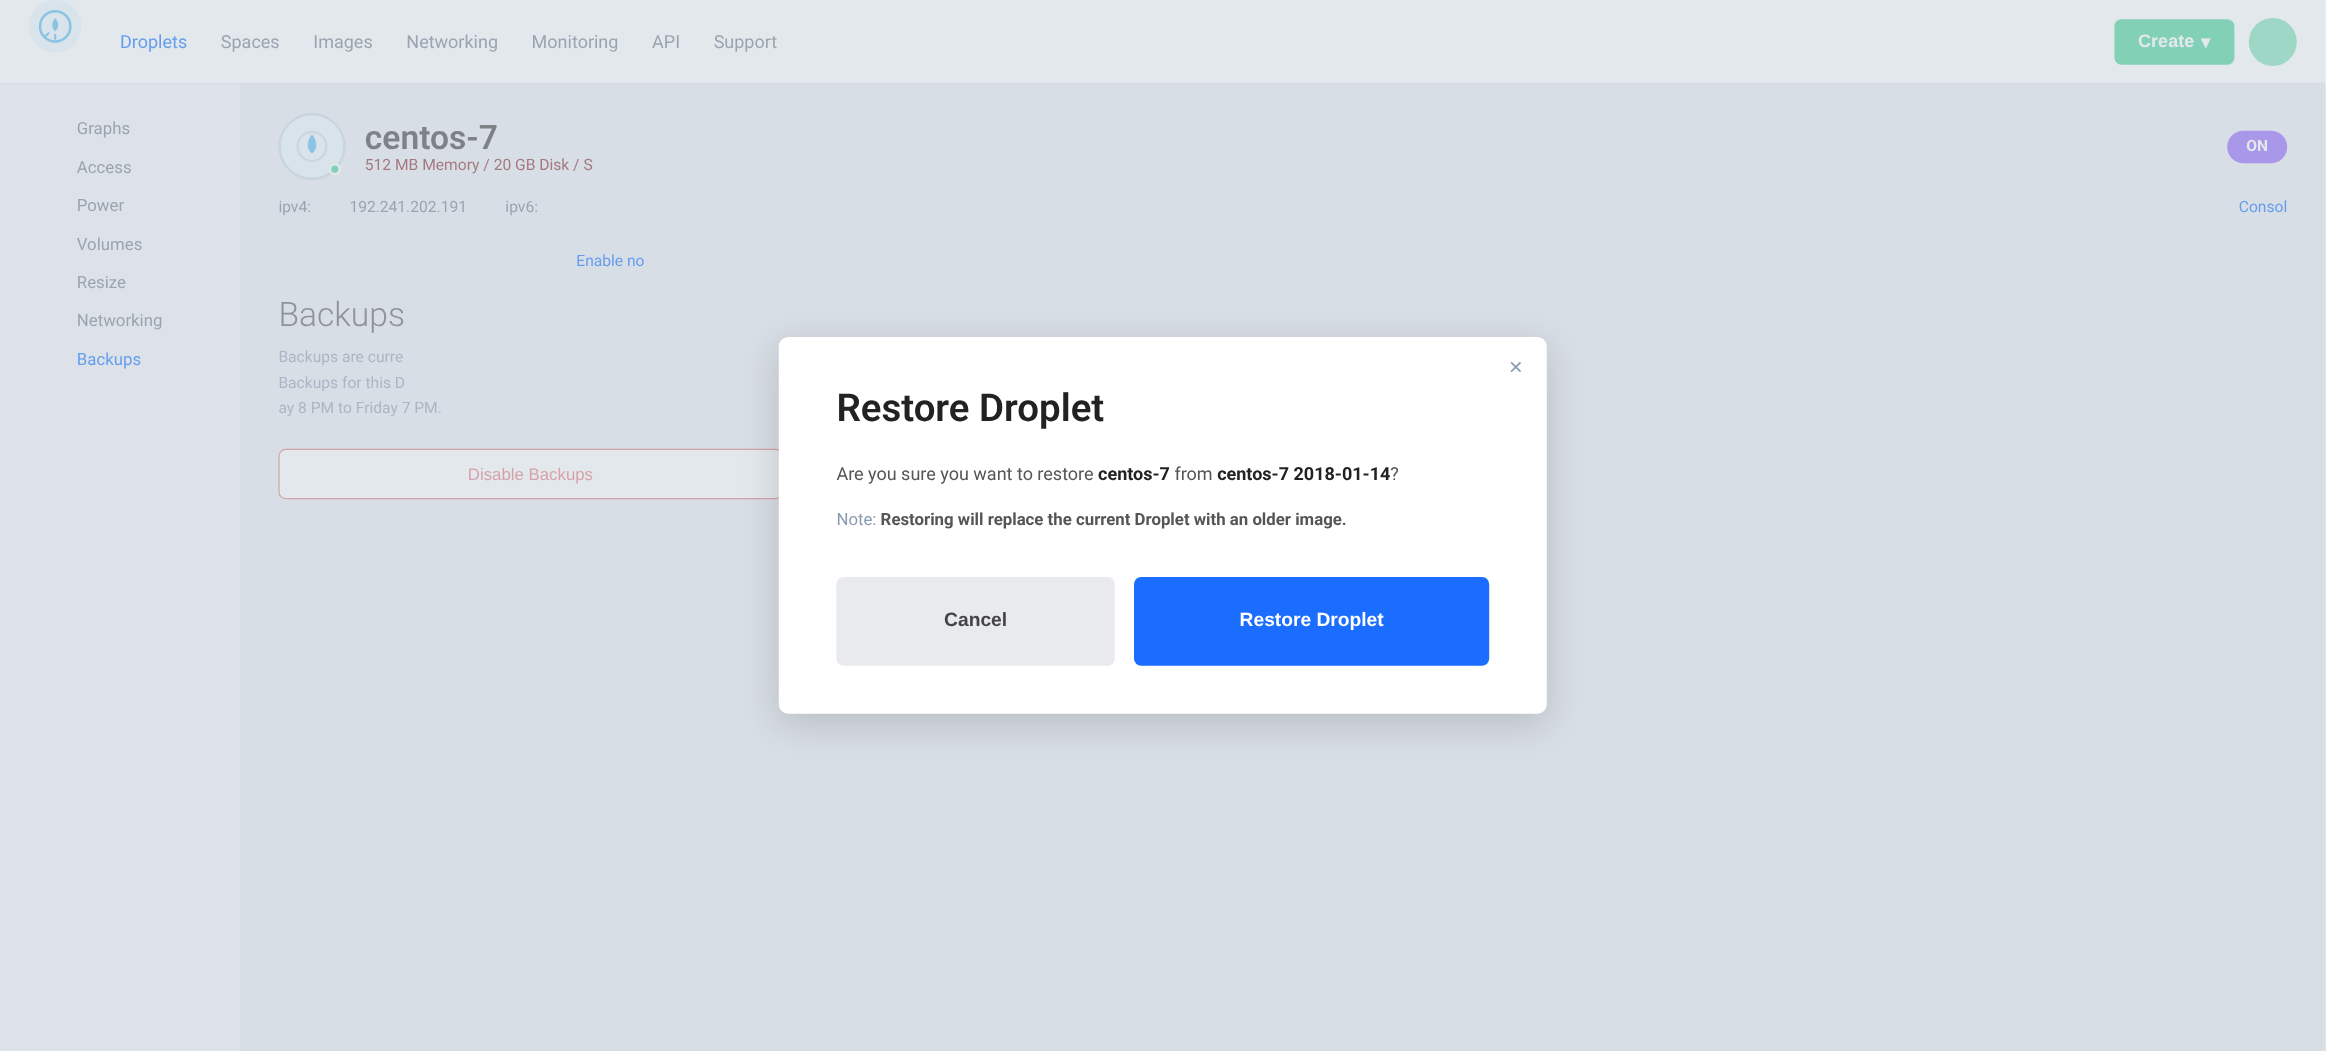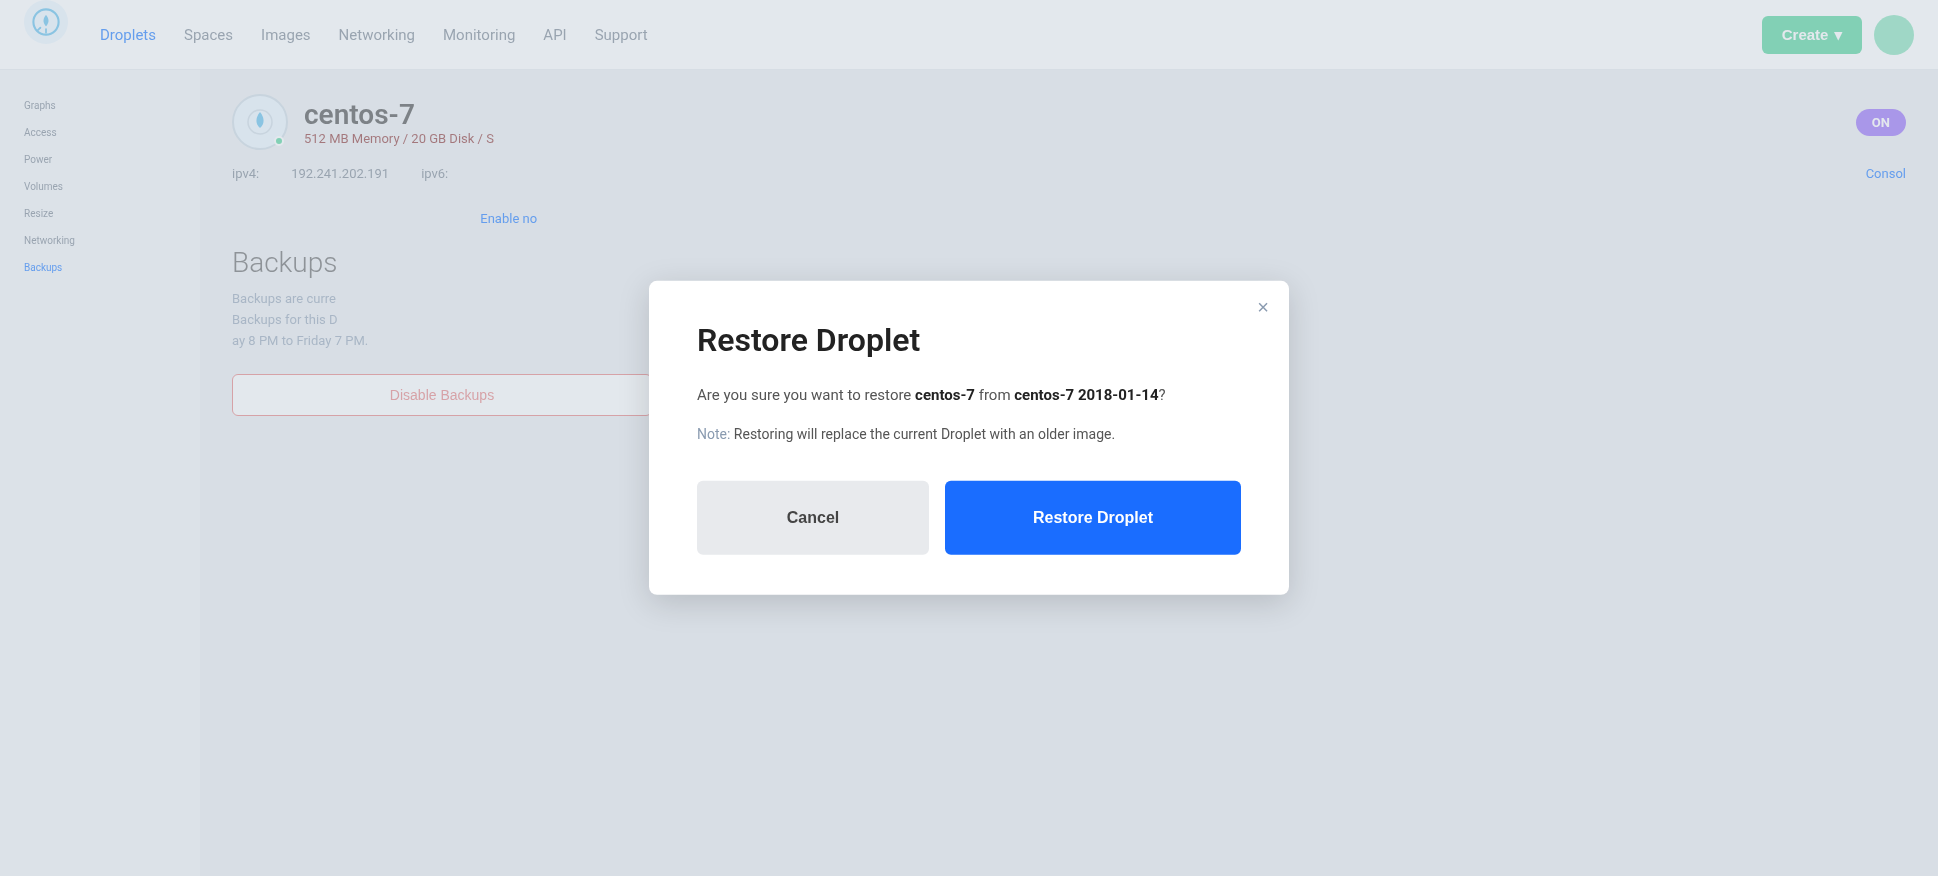--- a/index.html
+++ b/index.html
@@ -86,25 +86,26 @@
       top: 70px; left: 0;
       width: 200px;
       height: calc(876px - 70px);
       background: #f0f2f5;
       padding: 24px 16px;
       display: flex;
       flex-direction: column;
       gap: 4px;
     }
     .sidebar-item {
-      font-size: 10px;
+      font-size: 14px;
       color: #6b7785;
       padding: 6px 8px;
       cursor: pointer;
       border-radius: 4px;
+      margin-left: 40px;
     }
     .sidebar-item.active {
       color: #0069ff;
     }
 
     
     .main-content {
       position: absolute;
       top: 70px; left: 200px; right: 0;
       bottom: 0;
@@ -240,21 +241,21 @@
       font-weight: 700;
     }
     .modal-note {
       font-size: 14px;
       color: #8a9bb0;
       line-height: 1.6;
       margin-bottom: 36px;
     }
     .modal-note strong {
       color: #555;
-      font-weight: 400;
+      font-weight: 700;
     }
     .modal-actions {
       display: flex;
       gap: 16px;
     }
     .btn-cancel {
       flex: 1;
       padding: 28px;
       background: #e8eaed;
       border: none;

